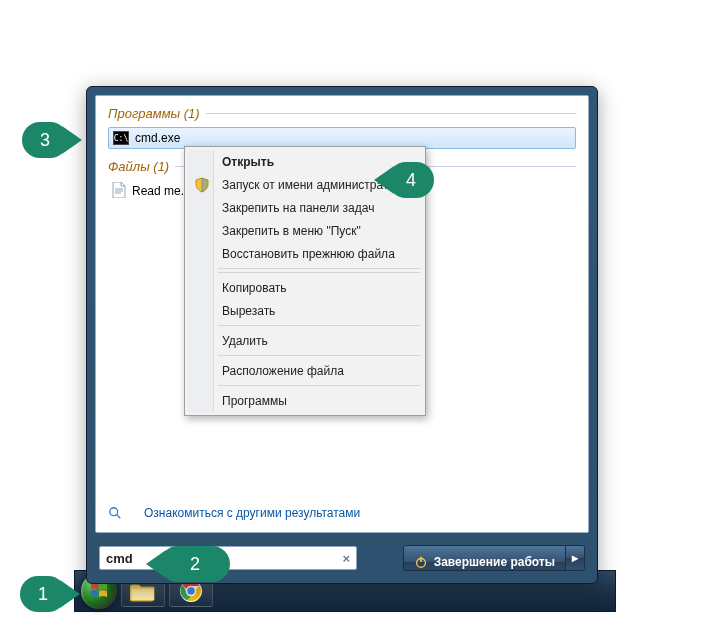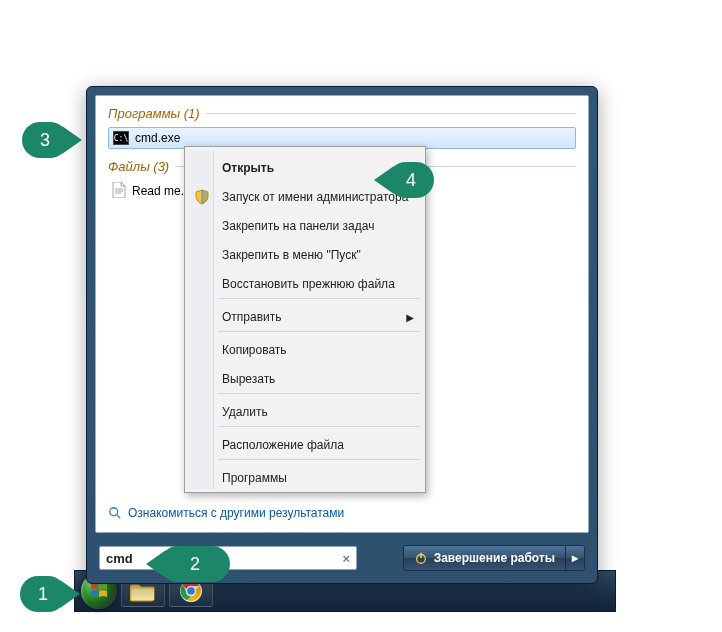--- a/index.html
+++ b/index.html
@@ -85,21 +85,21 @@
   .cmd-icon {
     width: 16px; height: 14px; background: #000;
     display: inline-flex; align-items: center; justify-content: center;
     font-size: 8px; color: #fff; font-family: monospace;
     border: 1px solid #444;
   }
   .txt-icon svg { width: 14px; height: 16px; }
 
   .see-more {
     position: absolute; left: 12px; bottom: 12px;
-    display: flex; align-items: center; gap: 6px;
+    display: flex; align-items: center; gap: 22px;
     color: #0b57a6; font-size: 12px;
     cursor: pointer;
   }
   .mag {
     width: 14px; height: 14px;
   }
 
   
   .bottom-row {
     position: absolute;
@@ -121,21 +121,21 @@
   .spacer { flex: 1; }
   .shutdown {
     display: flex; height: 26px;
     border: 1px solid #1a2f45;
     border-radius: 3px;
     overflow: hidden;
   }
   .shutdown .main, .shutdown .arrow {
     background: linear-gradient(to bottom, #4d7598 0%, #355272 50%, #283f58 51%, #355272 100%);
     display: flex; align-items: center; justify-content: center;
-    color: #fff; font-size: 12px; padding: 8px 10px;
+    color: #fff; font-size: 12px; padding: 16px 10px;
     gap: 6px;
   }
   .shutdown .arrow {
     border-left: 1px solid #1a2f45;
     padding: 0 6px;
   }
   .shutdown-ico { width: 14px; height: 14px; }
 
   
   .context-menu {
@@ -154,21 +154,20 @@
     background: #eceef1;
     border-right: 1px solid #d8dde3;
   }
   .cm-item {
     position: relative;
     height: 23px;
     padding-left: 34px;
     display: flex; align-items: center;
     font-size: 12px; color: #222;
     cursor: pointer;
-    margin-top: 6px;
   }
   .cm-item.bold { font-weight: 600; }
   .cm-item .item-icon {
     position: absolute; left: 6px; top: 50%; transform: translateY(-50%);
     width: 16px; height: 16px;
   }
   .cm-sep {
     height: 1px; background: #d0d5db;
     margin: 3px 2px 3px 30px;
   }
@@ -245,21 +244,21 @@
       <span class="rule"></span>
     </div>
     <div class="result-row result-selected">
       <span class="cmd-icon">C:\</span>
       <span>cmd.exe</span>
     </div>
 
     <div style="height:10px"></div>
 
     <div class="group-header">
-      <span>Файлы (3)</span>
+      <span>Файлы (1)</span>
       <span class="rule"></span>
     </div>
     <div class="result-row">
       <span class="txt-icon">
         <svg viewBox="0 0 14 16">
             <path d="M1 0h8l4 4v12H1z" fill="#fff" stroke="#9aa7b5"></path>
             <path d="M9 0v4h4" fill="none" stroke="#9aa7b5"></path>
             <path d="M3 7h8M3 9h8M3 11h6" stroke="#9aa7b5"></path>
           </svg>
       </span>
@@ -315,24 +314,20 @@
   <div class="cm-item">
     <span>Закрепить на панели задач</span>
   </div>
   <div class="cm-item">
     <span>Закрепить в меню "Пуск"</span>
   </div>
   <div class="cm-item">
     <span>Восстановить прежнюю файла</span>
   </div>
   <div class="cm-sep"></div>
-  <div class="cm-item">
-    <span>Отправить</span>
-    <span class="sub-arrow">▶</span>
-  </div>
   <div class="cm-sep"></div>
   <div class="cm-item">
     <span>Копировать</span>
   </div>
   <div class="cm-item">
     <span>Вырезать</span>
   </div>
   <div class="cm-sep"></div>
   <div class="cm-item">
     <span>Удалить</span>

